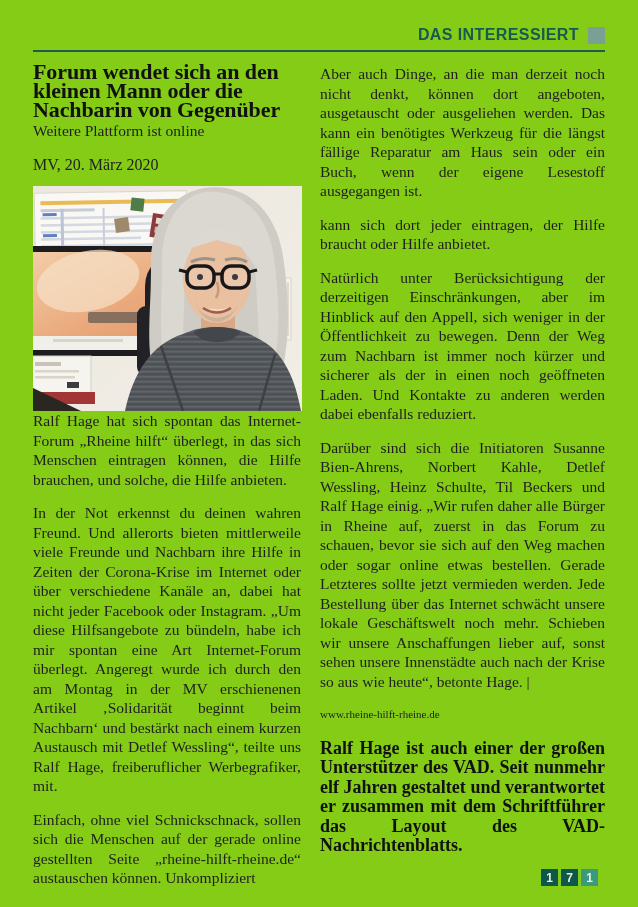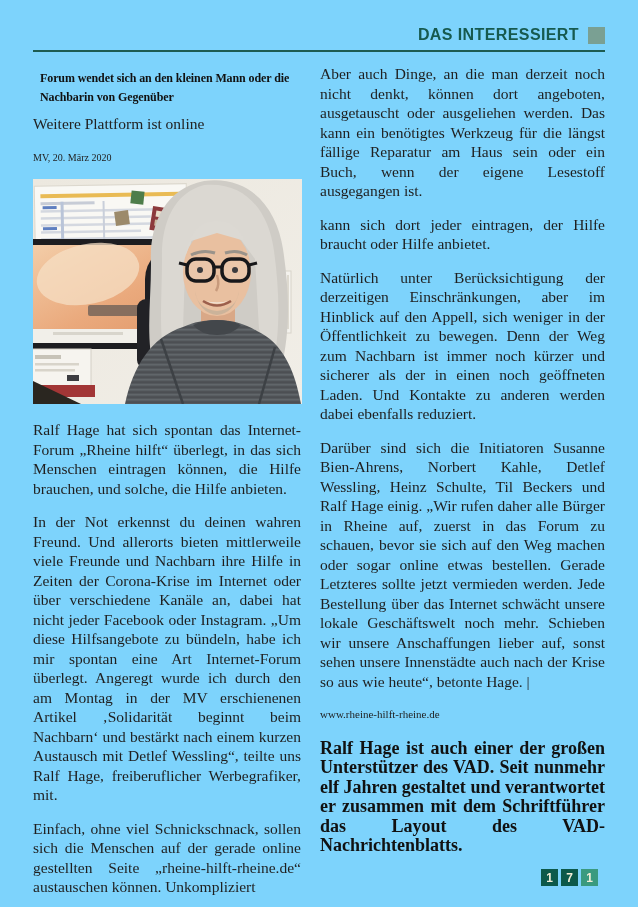--- a/index.html
+++ b/index.html
@@ -1,20 +1,20 @@
 <!DOCTYPE html>
 <html lang="de"><head>
 <meta charset="utf-8">
 <style>
   html,body{margin:0;padding:0;}
   body{
     width:638px;height:907px;background:#ffffff;
     font-family:"Liberation Serif",serif;color:#1f1f1f;
   }
-  .page{position:relative;width:638px;height:907px;background:#7dd3fc;overflow:hidden;}
+  .page{position:relative;width:638px;height:907px;background:#84cc16;overflow:hidden;}
 
   
   .kicker-row{
     position:absolute;top:26px;right:33px;
     display:flex;align-items:center;gap:9px;
   }
   .kicker-title{
     font-family:"Liberation Sans",sans-serif;
     font-weight:bold;font-size:16px;letter-spacing:.4px;
     color:#175a4f;white-space:nowrap;
@@ -25,34 +25,34 @@
   }
 
   
   .content{
     position:absolute;top:62px;left:33px;width:572px;
     display:grid;grid-template-columns:268px 285px;column-gap:19px;
   }
   .col{min-width:0;}
 
   h1.headline{
-    margin:7px;font-size:12px;line-height:19px;font-weight:bold;color:#111;
+    margin:0;font-size:22px;line-height:19px;font-weight:bold;color:#111;
     letter-spacing:-.1px;
   }
   .subtitle{margin:2px 0 8px;font-size:15.5px;line-height:19px;color:#222;}
-  .dateline{margin:15px 0 0;font-size:10px;line-height:19px;color:#222;}
+  .dateline{margin:15px 0 0;font-size:16px;line-height:19px;color:#222;}
 
   .photo-wrap{margin:12px 0 0;width:269px;height:225px;overflow:hidden;background:#ebe7de;}
   .photo-wrap svg{display:block;}
 
   p.body{
     margin:0 0 14px;font-size:15.5px;line-height:19.5px;
     text-align:justify;hyphens:auto;-webkit-hyphens:auto;
   }
-  .col-left p.body:first-of-type{margin-top:16px;}
+  .col-left p.body:first-of-type{}
   .col-right{padding-top:2px;}
   p.url{margin:0 0 14px;font-size:11px;line-height:19.5px;}
   p.url a{color:#1f1f1f;text-decoration:none;}
   p.bold-note{
     margin:4px 0 0;font-size:18px;line-height:19.5px;font-weight:bold;
     text-align:justify;hyphens:auto;-webkit-hyphens:auto;color:#111;
   }
 
   
   .pagenum{

